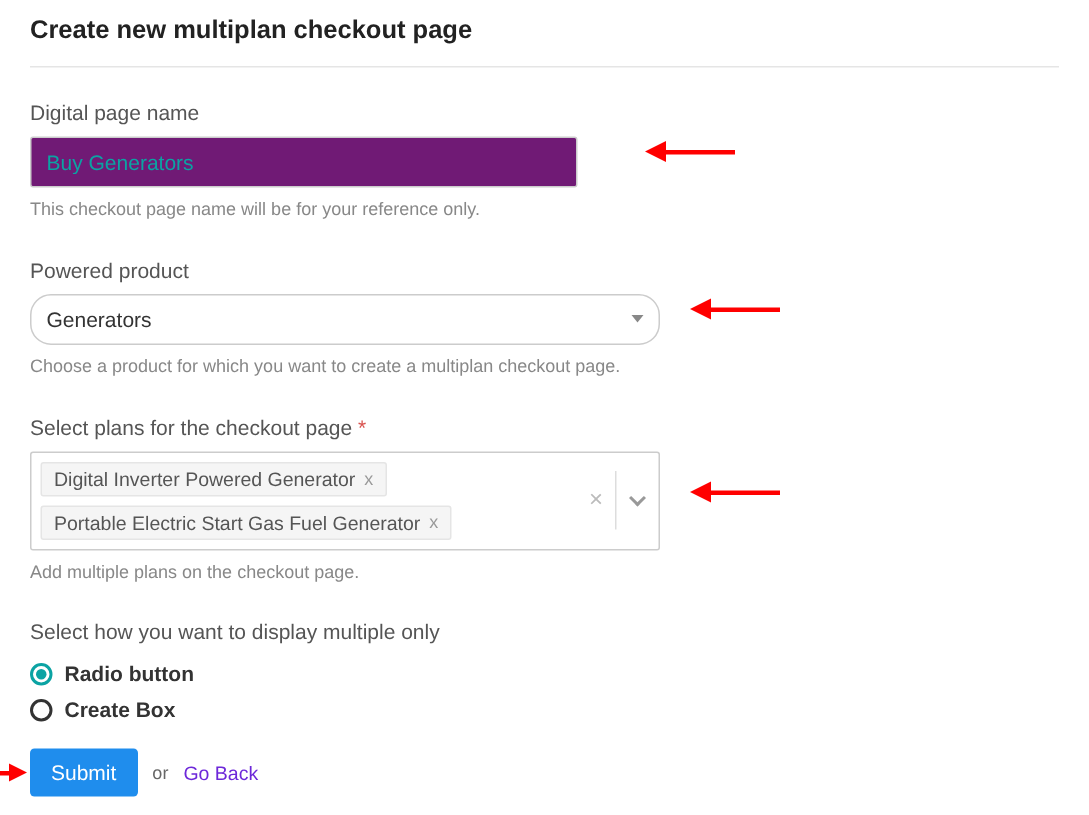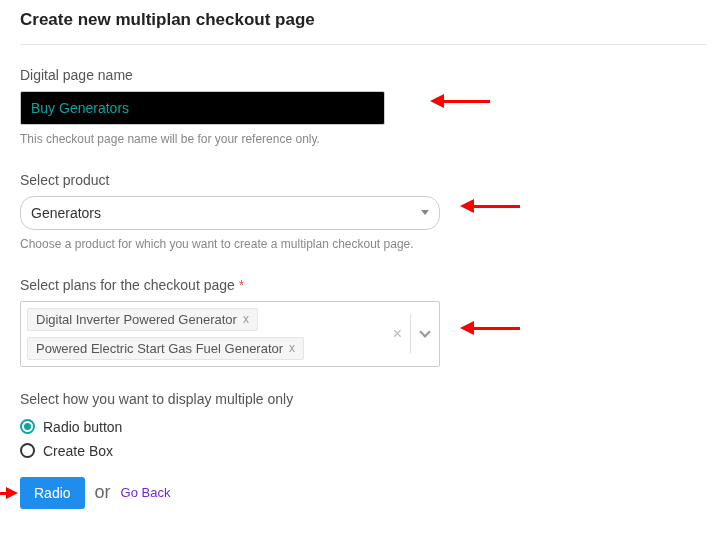--- a/index.html
+++ b/index.html
@@ -34,21 +34,21 @@
   }
   .required { color: #d9534f; }
   .text-input {
     width: 365px;
     height: 34px;
     border: 1px solid #ccc;
     border-radius: 2px;
     padding: 0 10px;
     font-size: 14px;
     color: #0ba3a3;
-    background: #000000;
+    background: #701a75;
   }
   .text-input::placeholder { color: #999; }
   .helper {
     color: #888;
     font-size: 12px;
     margin-top: 6px;
     max-width: 420px;
     line-height: 1.4;
   }
   .select-wrap {
@@ -135,20 +135,21 @@
     transform: rotate(45deg);
     margin-top: -3px;
   }
   .radio-row {
     display: flex;
     align-items: center;
     gap: 8px;
     margin-bottom: 8px;
     cursor: pointer;
     color: #333;
+    font-weight: bold;
   }
   .radio-outer {
     width: 15px; height: 15px;
     border-radius: 50%;
     border: 2px solid #333;
     display: flex;
     align-items: center;
     justify-content: center;
   }
   .radio-outer.active {
@@ -168,21 +169,21 @@
   }
   .submit-btn {
     background: #1f8ded;
     color: #fff;
     border: none;
     border-radius: 3px;
     padding: 8px 14px;
     font-size: 14px;
     cursor: pointer;
   }
-  .or-text { color: #666; font-size: 18px; }
+  .or-text { color: #666; font-size: 12px; }
   .go-back {
     color: #6d28d9;
     font-size: 13px;
     cursor: pointer;
     text-decoration: none;
   }
   
   .arrow-right {
     position: absolute;
     width: 60px;
@@ -244,67 +245,68 @@
 <hr class="hr">
 
 <div class="section">
   <div class="field-label">Digital page name</div>
   <input class="text-input" type="text" style="color: rgb(11, 163, 163);" value="Buy Generators">
   <div class="arrow-right" style="left:410px; top:27px;"></div>
   <div class="helper">This checkout page name will be for your reference only.</div>
 </div>
 
 <div class="section">
-  <div class="field-label">Select product</div>
+  <div class="field-label">Powered product</div>
   <div class="select-wrap">
     <span class="select-value">Generators</span>
     <span class="caret"></span>
   </div>
   <div class="arrow-right" style="left:440px; top:27px;"></div>
   <div class="helper">Choose a product for which you want to create a multiplan checkout page.</div>
 </div>
 
 <div class="section">
   <div class="field-label">
     <span>Select plans for the checkout page</span>
     <span class="required">*</span>
   </div>
   <div class="multi-wrap">
     <div class="chips-area">
       <div class="chip">
         <span>Digital Inverter Powered Generator</span>
         <span class="chip-x">x</span>
       </div>
       <div class="chip">
-        <span>Powered Electric Start Gas Fuel Generator</span>
+        <span>Portable Electric Start Gas Fuel Generator</span>
         <span class="chip-x">x</span>
       </div>
     </div>
     <div class="multi-controls">
       <div class="multi-clear">×</div>
       <div class="multi-caret-wrap">
         <span class="chev-down"></span>
       </div>
     </div>
   </div>
   <div class="arrow-right" style="left:440px; top:44px;"></div>
+  <div class="helper">Add multiple plans on the checkout page.</div>
 </div>
 
 <div class="section" style="margin-bottom:18px;">
   <div class="field-label" style="margin-bottom:12px;">Select how you want to display multiple only</div>
   <div class="radio-row">
     <span class="radio-outer active">
         <span class="radio-inner"></span>
       </span>
     <span>Radio button</span>
   </div>
   <div class="radio-row">
     <span class="radio-outer"></span>
     <span>Create Box</span>
   </div>
 </div>
 
 <div class="actions">
   <div class="arrow-left-small"></div>
-  <button class="submit-btn">Radio</button>
+  <button class="submit-btn">Submit</button>
   <span class="or-text">or</span>
   <a class="go-back">Go Back</a>
 </div>
 
 </body></html>

